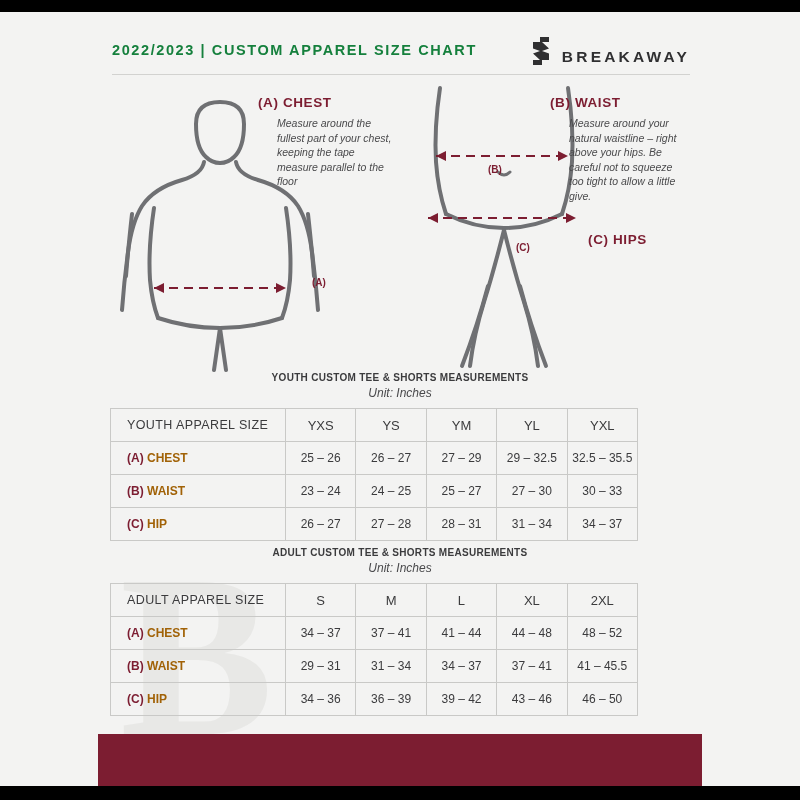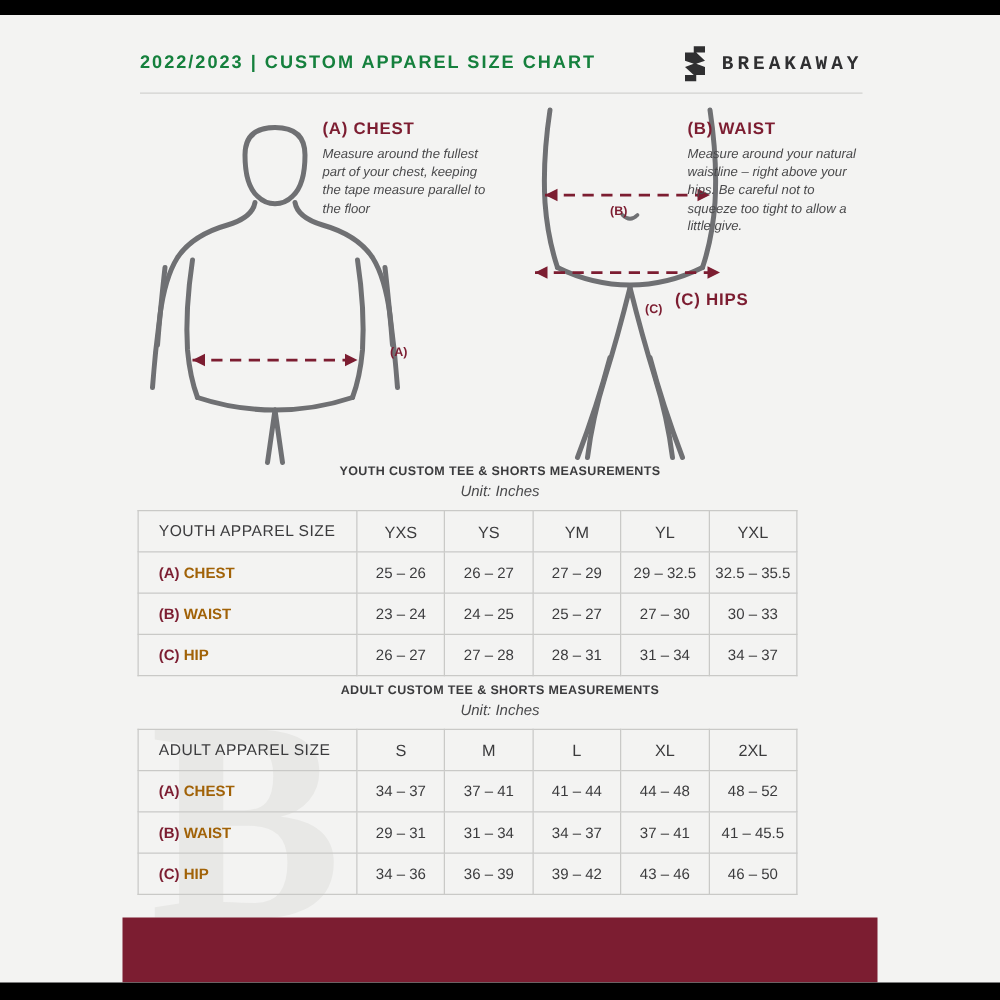--- a/index.html
+++ b/index.html
@@ -63,23 +63,22 @@
     font-size: 14.5px;
     font-weight: bold;
     letter-spacing: 1.6px;
     color: #15803d;
     white-space: nowrap;
   }
   .brand {
     position: absolute;
     right: 110px; top: 24px;
     display: flex;
-    align-items: center;
+    align-items: flex-end;
     gap: 10px;
-    font-family: Liberation Mono, monospace;
   }
   .brand-mark {
     width: 22px; height: 30px;
     position: relative;
     color: #2f2f31;
   }
   .brand-name {
     font-size: 15.5px;
     font-weight: bold;
     letter-spacing: 3.2px;
@@ -111,24 +110,25 @@
     font-weight: bold;
     letter-spacing: 0.6px;
     color: #7c1d31;
     margin-bottom: 6px;
   }
   .callout .co-body {
     font-size: 10.5px;
     line-height: 14.5px;
     font-style: italic;
     color: #4a4a4c;
+    margin-left: 19px;
   }
   .co-chest { left: 148px; top: 13px; }
   .co-waist { left: 440px; top: 13px; }
-  .co-hips  { left: 430px; top: 150px; }
+  .co-hips  { left: 440px; top: 150px; text-align: center; }
 
   .marker {
     position: absolute;
     font-size: 10px;
     font-weight: bold;
     color: #7c1d31;
     font-family: "Liberation Sans", sans-serif;
   }
 
   

